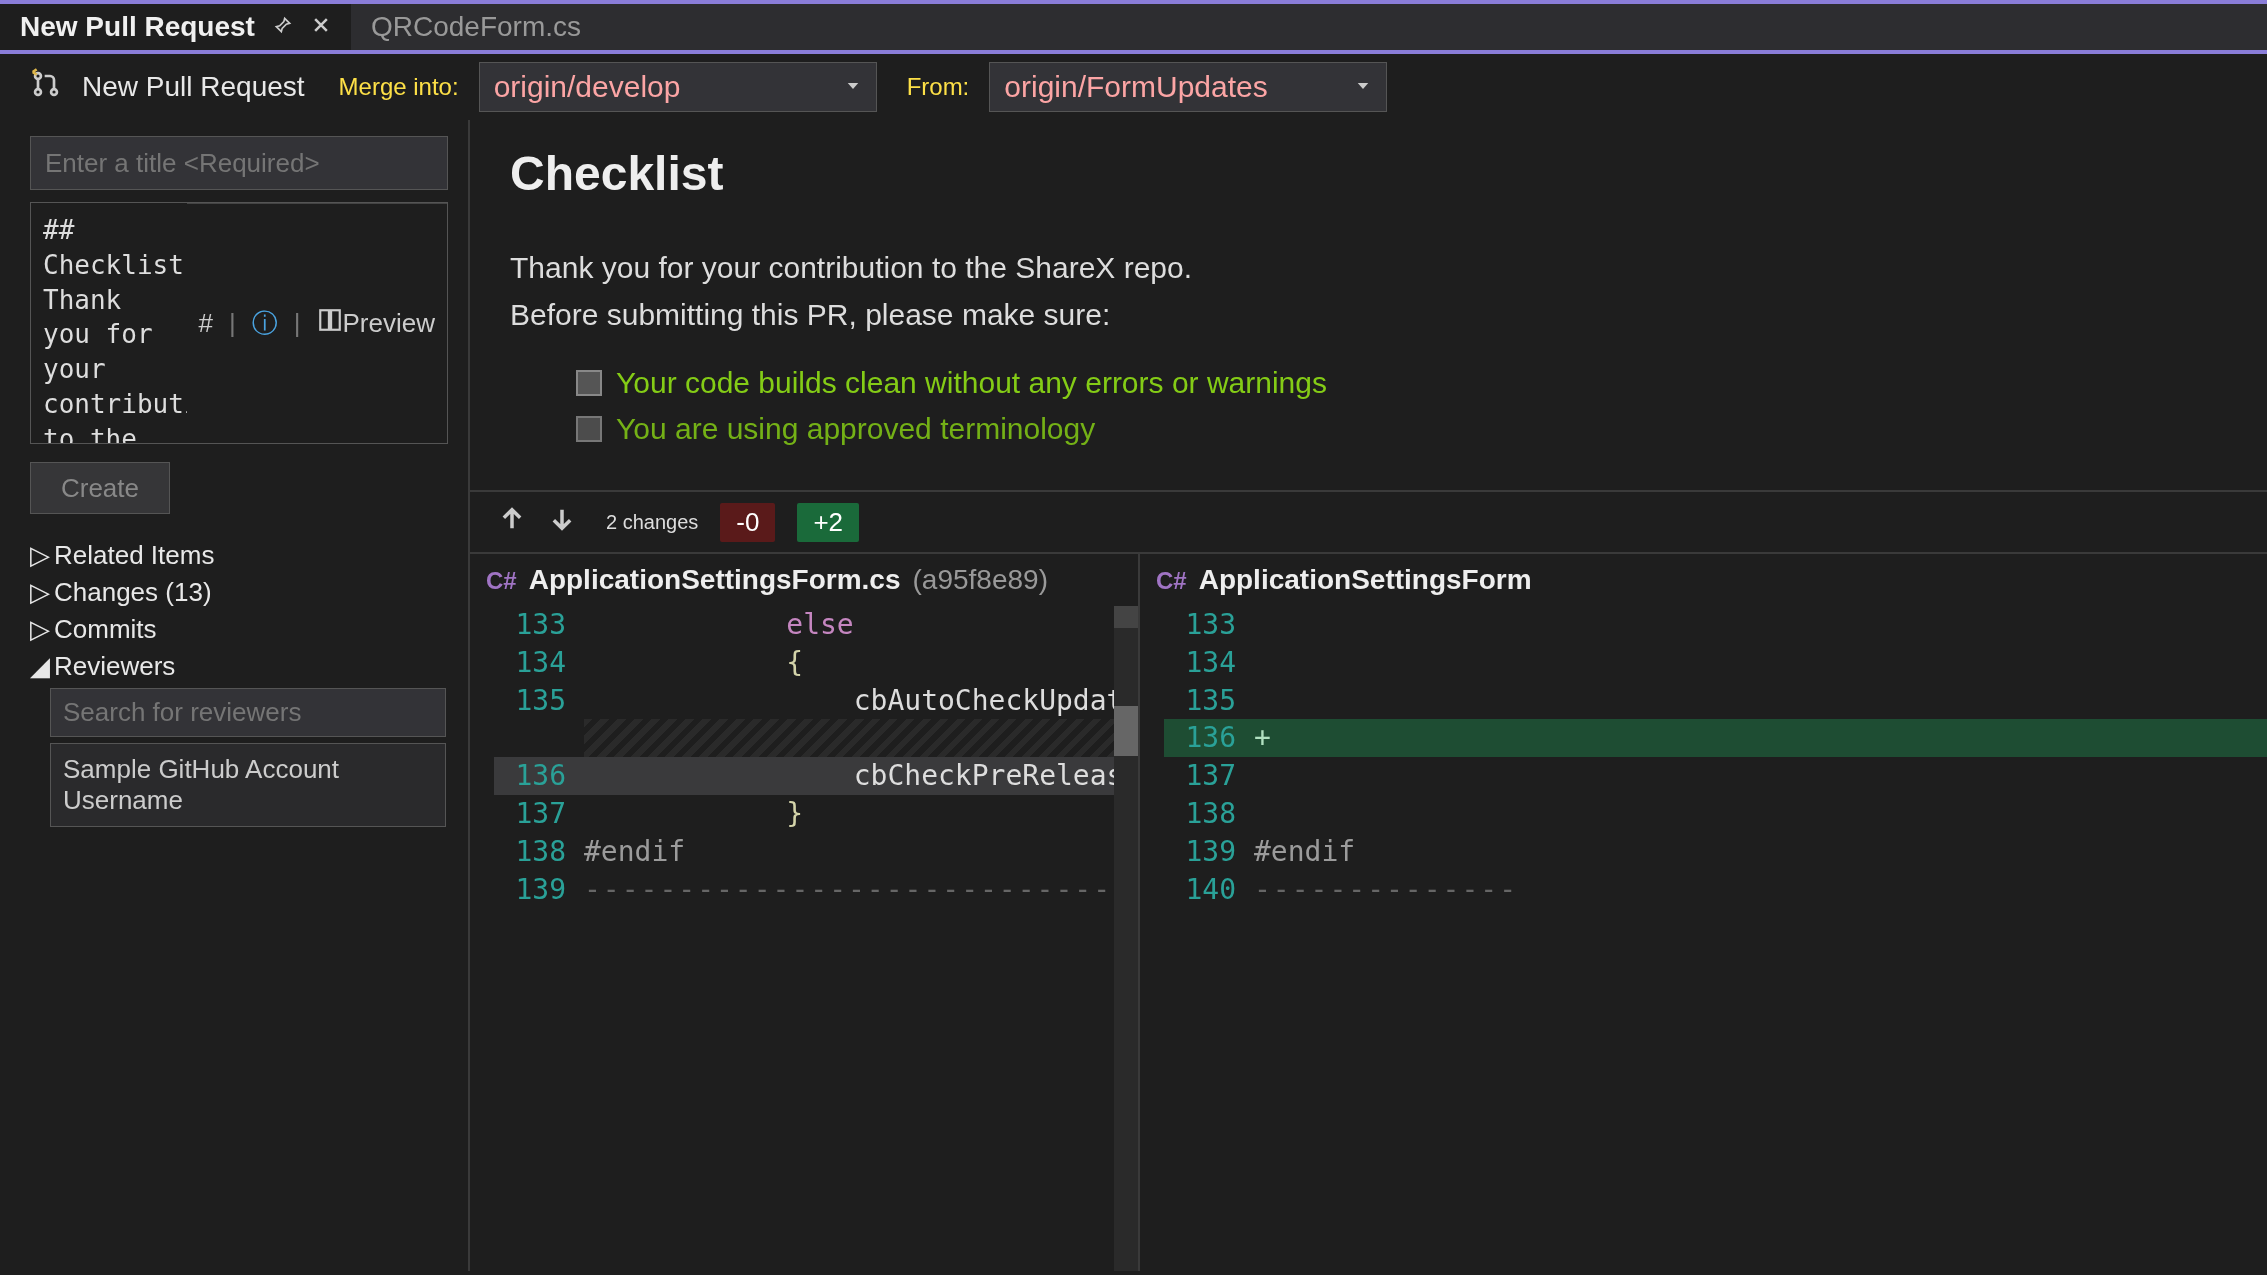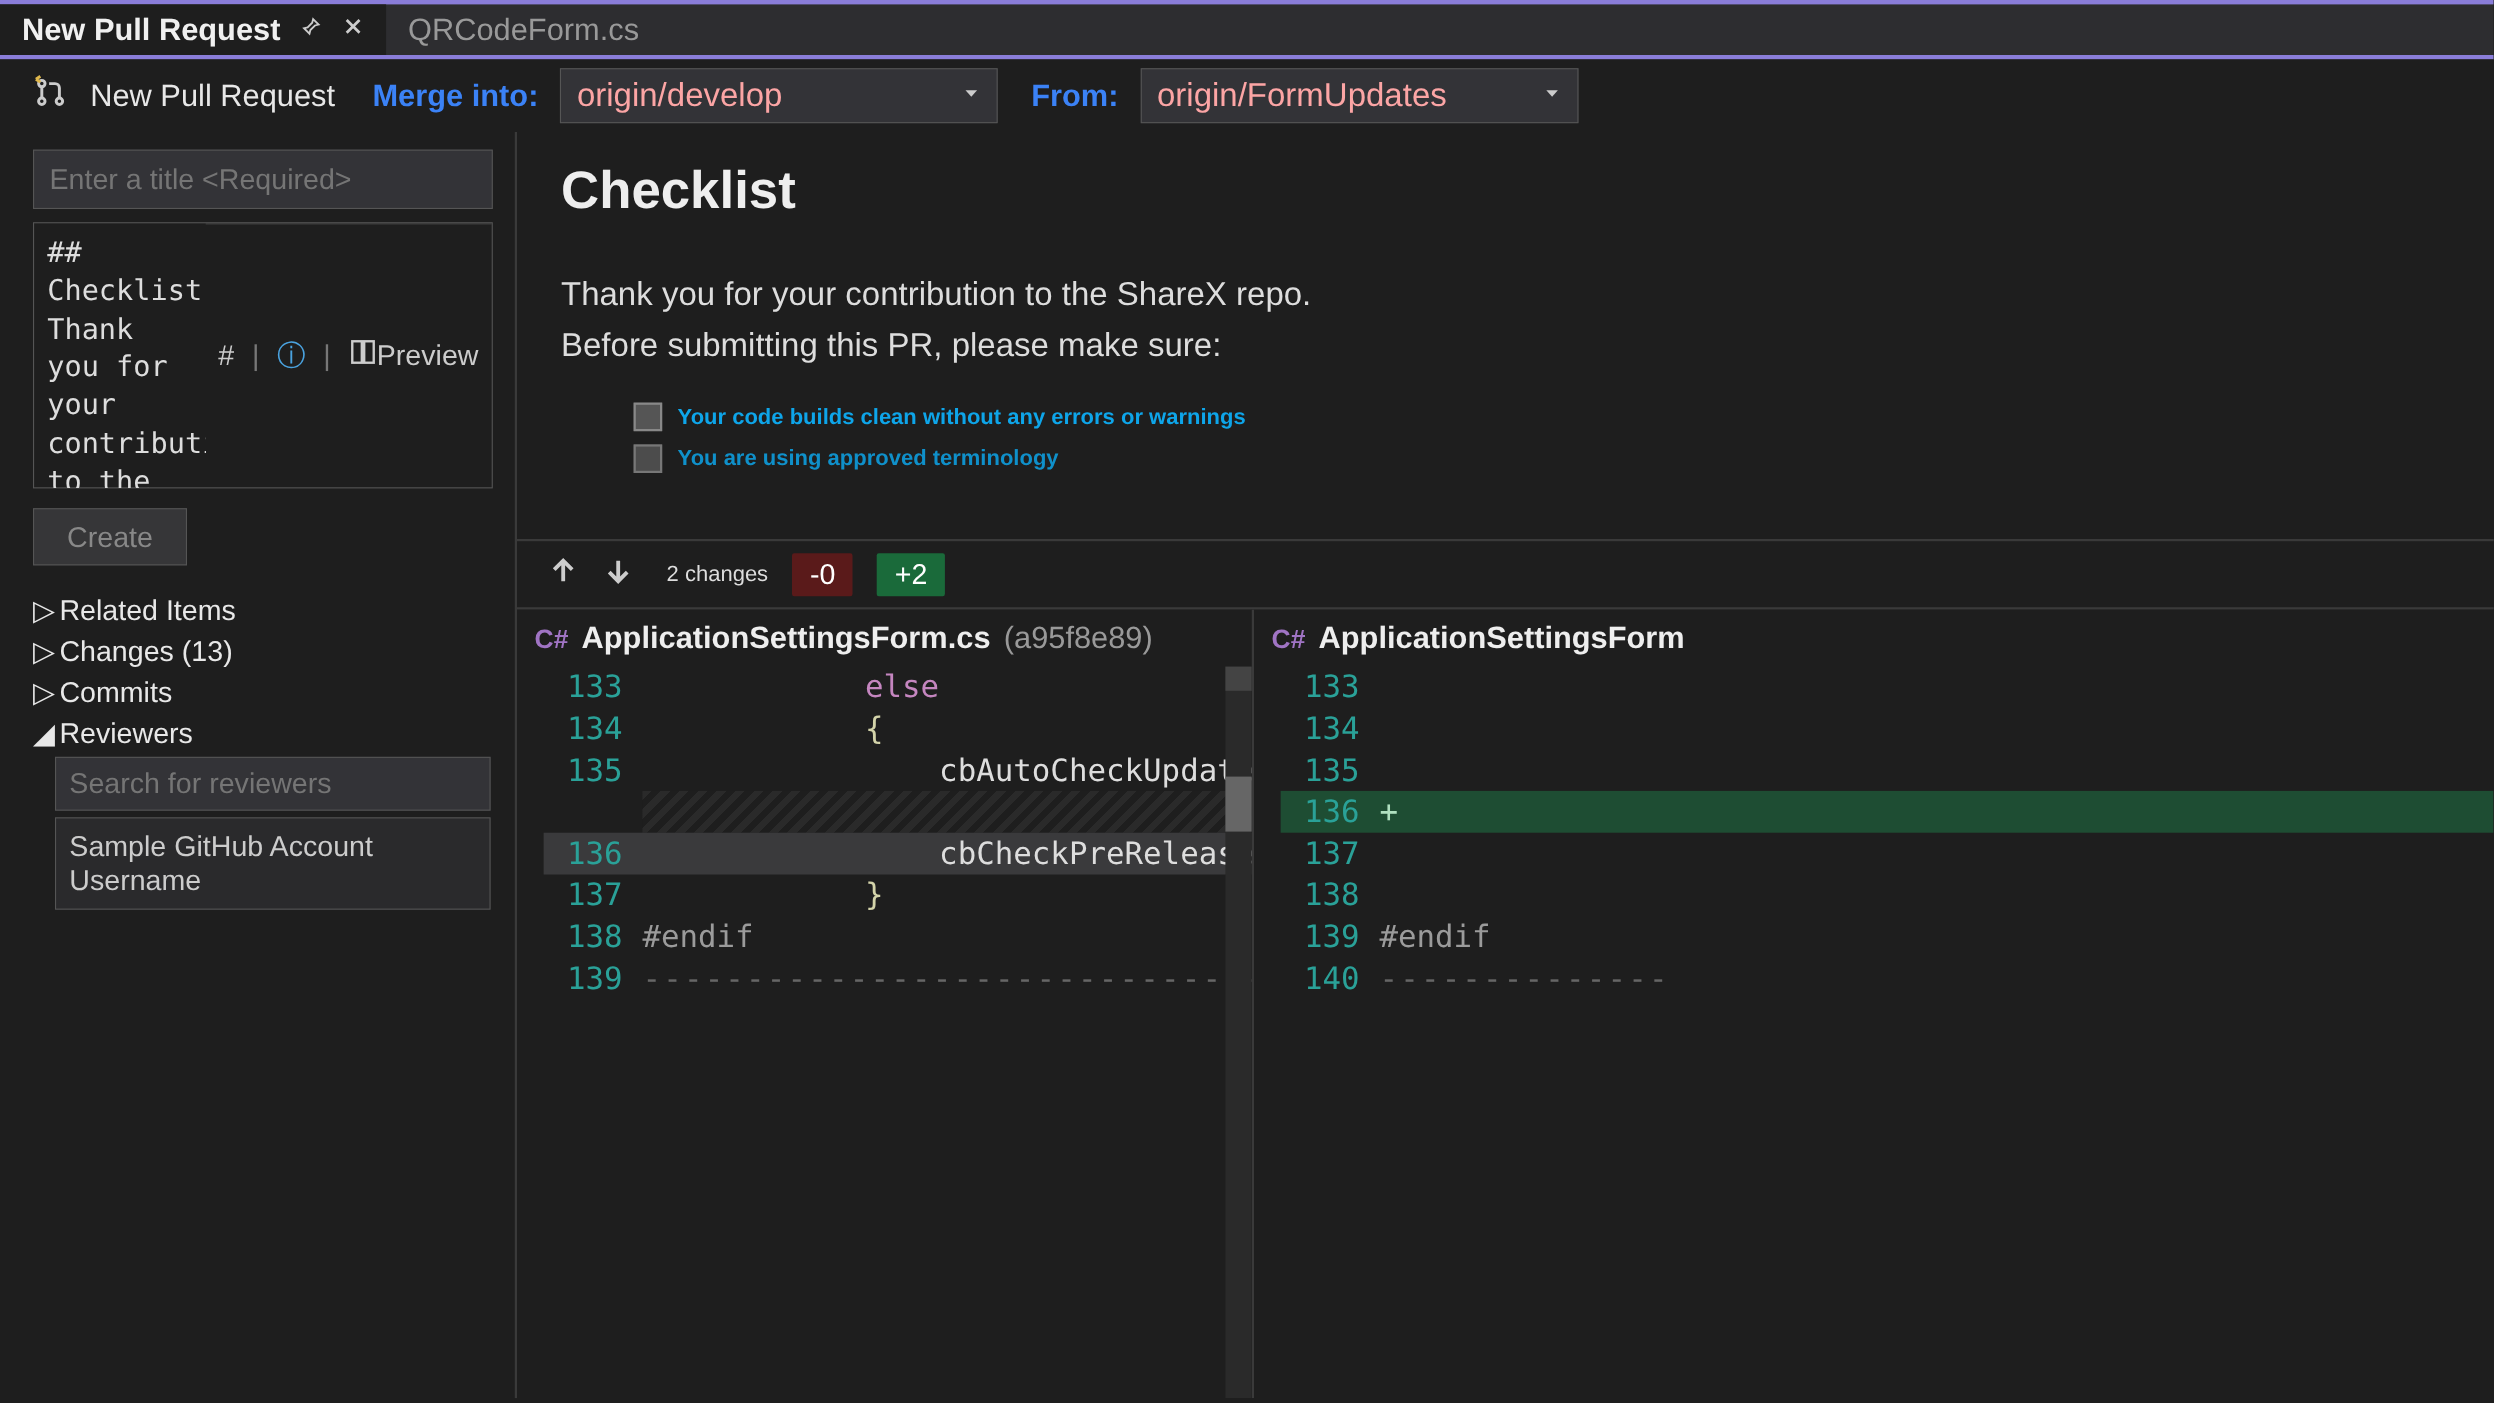--- a/index.html
+++ b/index.html
@@ -36,21 +36,21 @@
   .toolbar {
     display: flex;
     align-items: center;
     height: 66px;
     gap: 20px;
     padding: 0 30px;
     background: #1e1e1e;
   }
   .pr-icon { width: 32px; height: 32px; }
   .toolbar-title { font-size: 28px; color: #e8e8e8; }
-  .toolbar-label { font-size: 28px; color: #3b82f6; font-weight: 700; }
+  .toolbar-label { font-size: 24px; color: #fde047; font-weight: 400; }
   .dropdown {
     display: flex;
     align-items: center;
     justify-content: space-between;
     border: 1px solid #555;
     background: #333337;
     height: 50px;
     padding: 0 14px;
     cursor: pointer;
   }
@@ -164,21 +164,21 @@
   }
   .preview-pane {
     padding: 26px 40px 0 40px;
     height: 370px;
     overflow: hidden;
     position: relative;
   }
   .preview-h2 { font-size: 48px; font-weight: 600; color: #eee; margin-bottom: 44px; }
   .preview-p { font-size: 30px; color: #ddd; line-height: 1.55; }
   .checklist { margin-top: 28px; padding-left: 66px; }
-  .check-row { display: flex; align-items: center; gap: 14px; font-size: 20px; color: #0ea5e9; margin-bottom: 12px; font-weight: bold; }
+  .check-row { display: flex; align-items: center; gap: 14px; font-size: 30px; color: #84cc16; margin-bottom: 12px; }
   .check-box {
     width: 26px; height: 26px; border: 2px solid #888;
     background: #555;
     display: inline-block;
     flex-shrink: 0;
   }
   .fade-cut {
     position: absolute; bottom: 0; left: 0; right: 0; height: 44px;
   }
 

